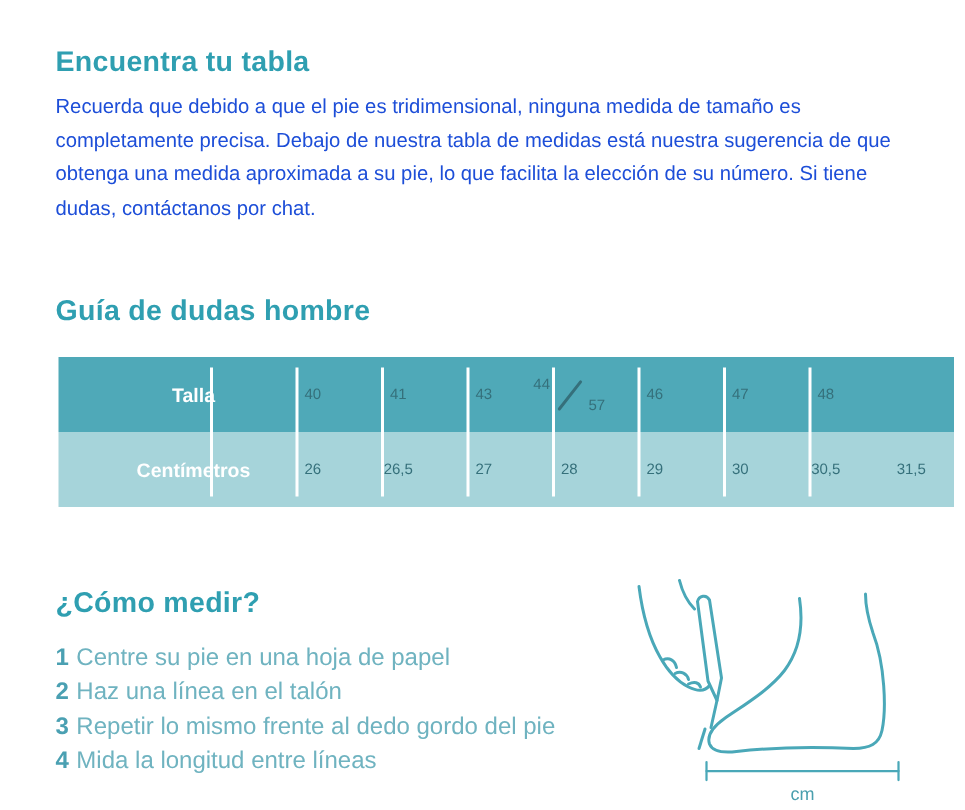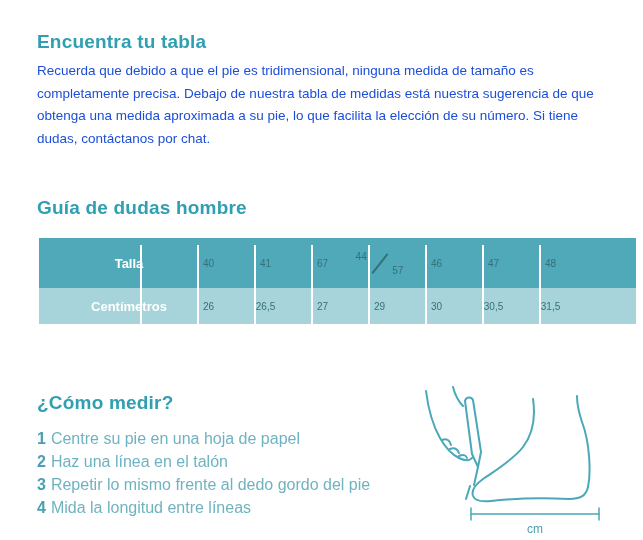--- a/index.html
+++ b/index.html
@@ -42,21 +42,21 @@
   
   .size-table {
     position: absolute;
     left: 39px;
     top: 238px;
     width: 558px;
     height: 100px;
   }
   .t-row { display: flex; width: 100%; padding-left: 39px; }
   .t-row.header { height: 50px; background: #4fa9b8; }
-  .t-row.data   { height: 36px; background: #a6d4da; }
+  .t-row.data   { height: 50px; background: #a6d4da; }
   .t-cell {
     display: flex;
     align-items: center;
     justify-content: center;
     box-sizing: border-box;
   }
   .t-cell.rowlabel {
     width: 102px;
     color: #ffffff;
     font-weight: bold;
@@ -120,37 +120,38 @@
 
   <p class="intro-paragraph">Recuerda que debido a que el pie es tridimensional, ninguna medida de tamaño es completamente precisa. Debajo de nuestra tabla de medidas está nuestra sugerencia de que obtenga una medida aproximada a su pie, lo que facilita la elección de su número. Si tiene dudas, contáctanos por chat.</p>
 
   <h2 class="section-title" id="guide-title">Guía de dudas hombre</h2>
 
   <div class="size-table">
     <div class="t-row header">
       <div class="t-cell rowlabel">Talla</div>
       <div class="t-cell value">40</div>
       <div class="t-cell value">41</div>
-      <div class="t-cell value">67</div>
+      <div class="t-cell value">43</div>
       <div class="t-cell value">
         <span class="split">
           <span class="s-top">44</span>
           <span class="s-slash"></span>
           <span class="s-bottom">57</span>
         </span>
       </div>
       <div class="t-cell value">46</div>
       <div class="t-cell value">47</div>
       <div class="t-cell value">48</div>
     </div>
     <div class="t-row data">
       <div class="t-cell rowlabel">Centímetros</div>
       <div class="t-cell value">26</div>
       <div class="t-cell value">26,5</div>
       <div class="t-cell value">27</div>
+      <div class="t-cell value">28</div>
       <div class="t-cell value">29</div>
       <div class="t-cell value">30</div>
       <div class="t-cell value">30,5</div>
       <div class="t-cell value">31,5</div>
     </div>
     <div class="v-divider" style="left:101px"></div>
     <div class="v-divider" style="left:158px"></div>
     <div class="v-divider" style="left:215px"></div>
     <div class="v-divider" style="left:272px"></div>
     <div class="v-divider" style="left:329px"></div>

